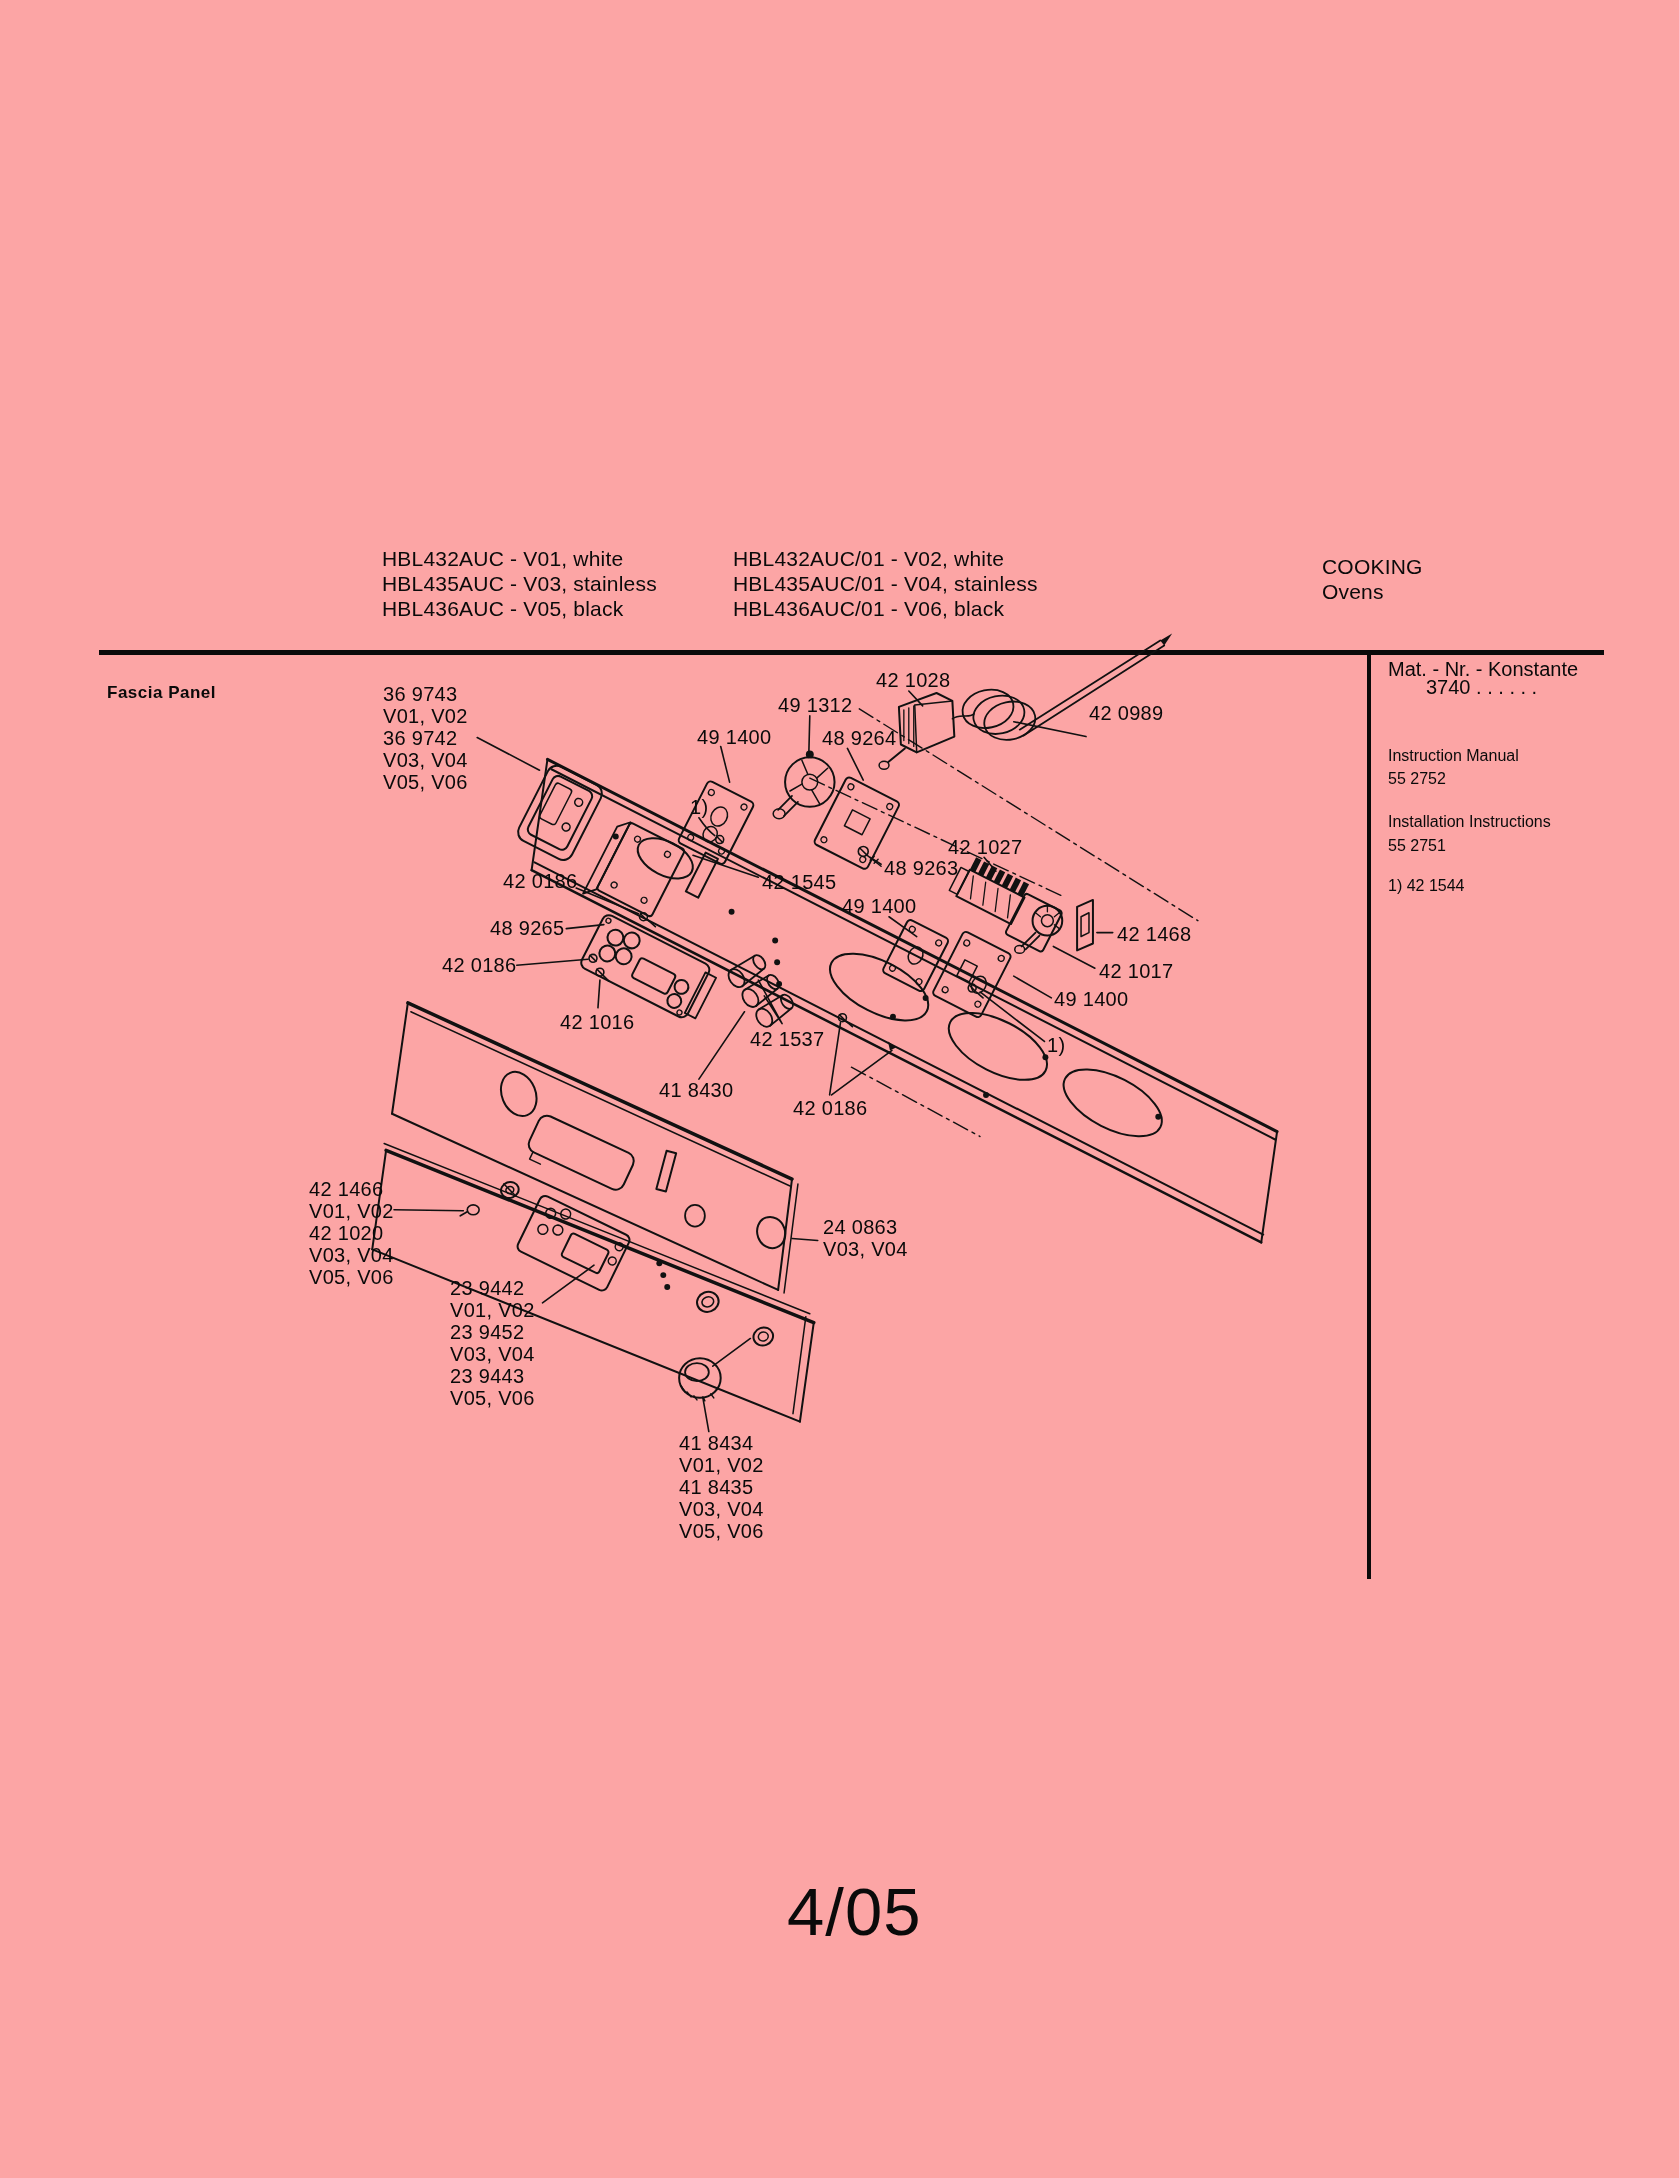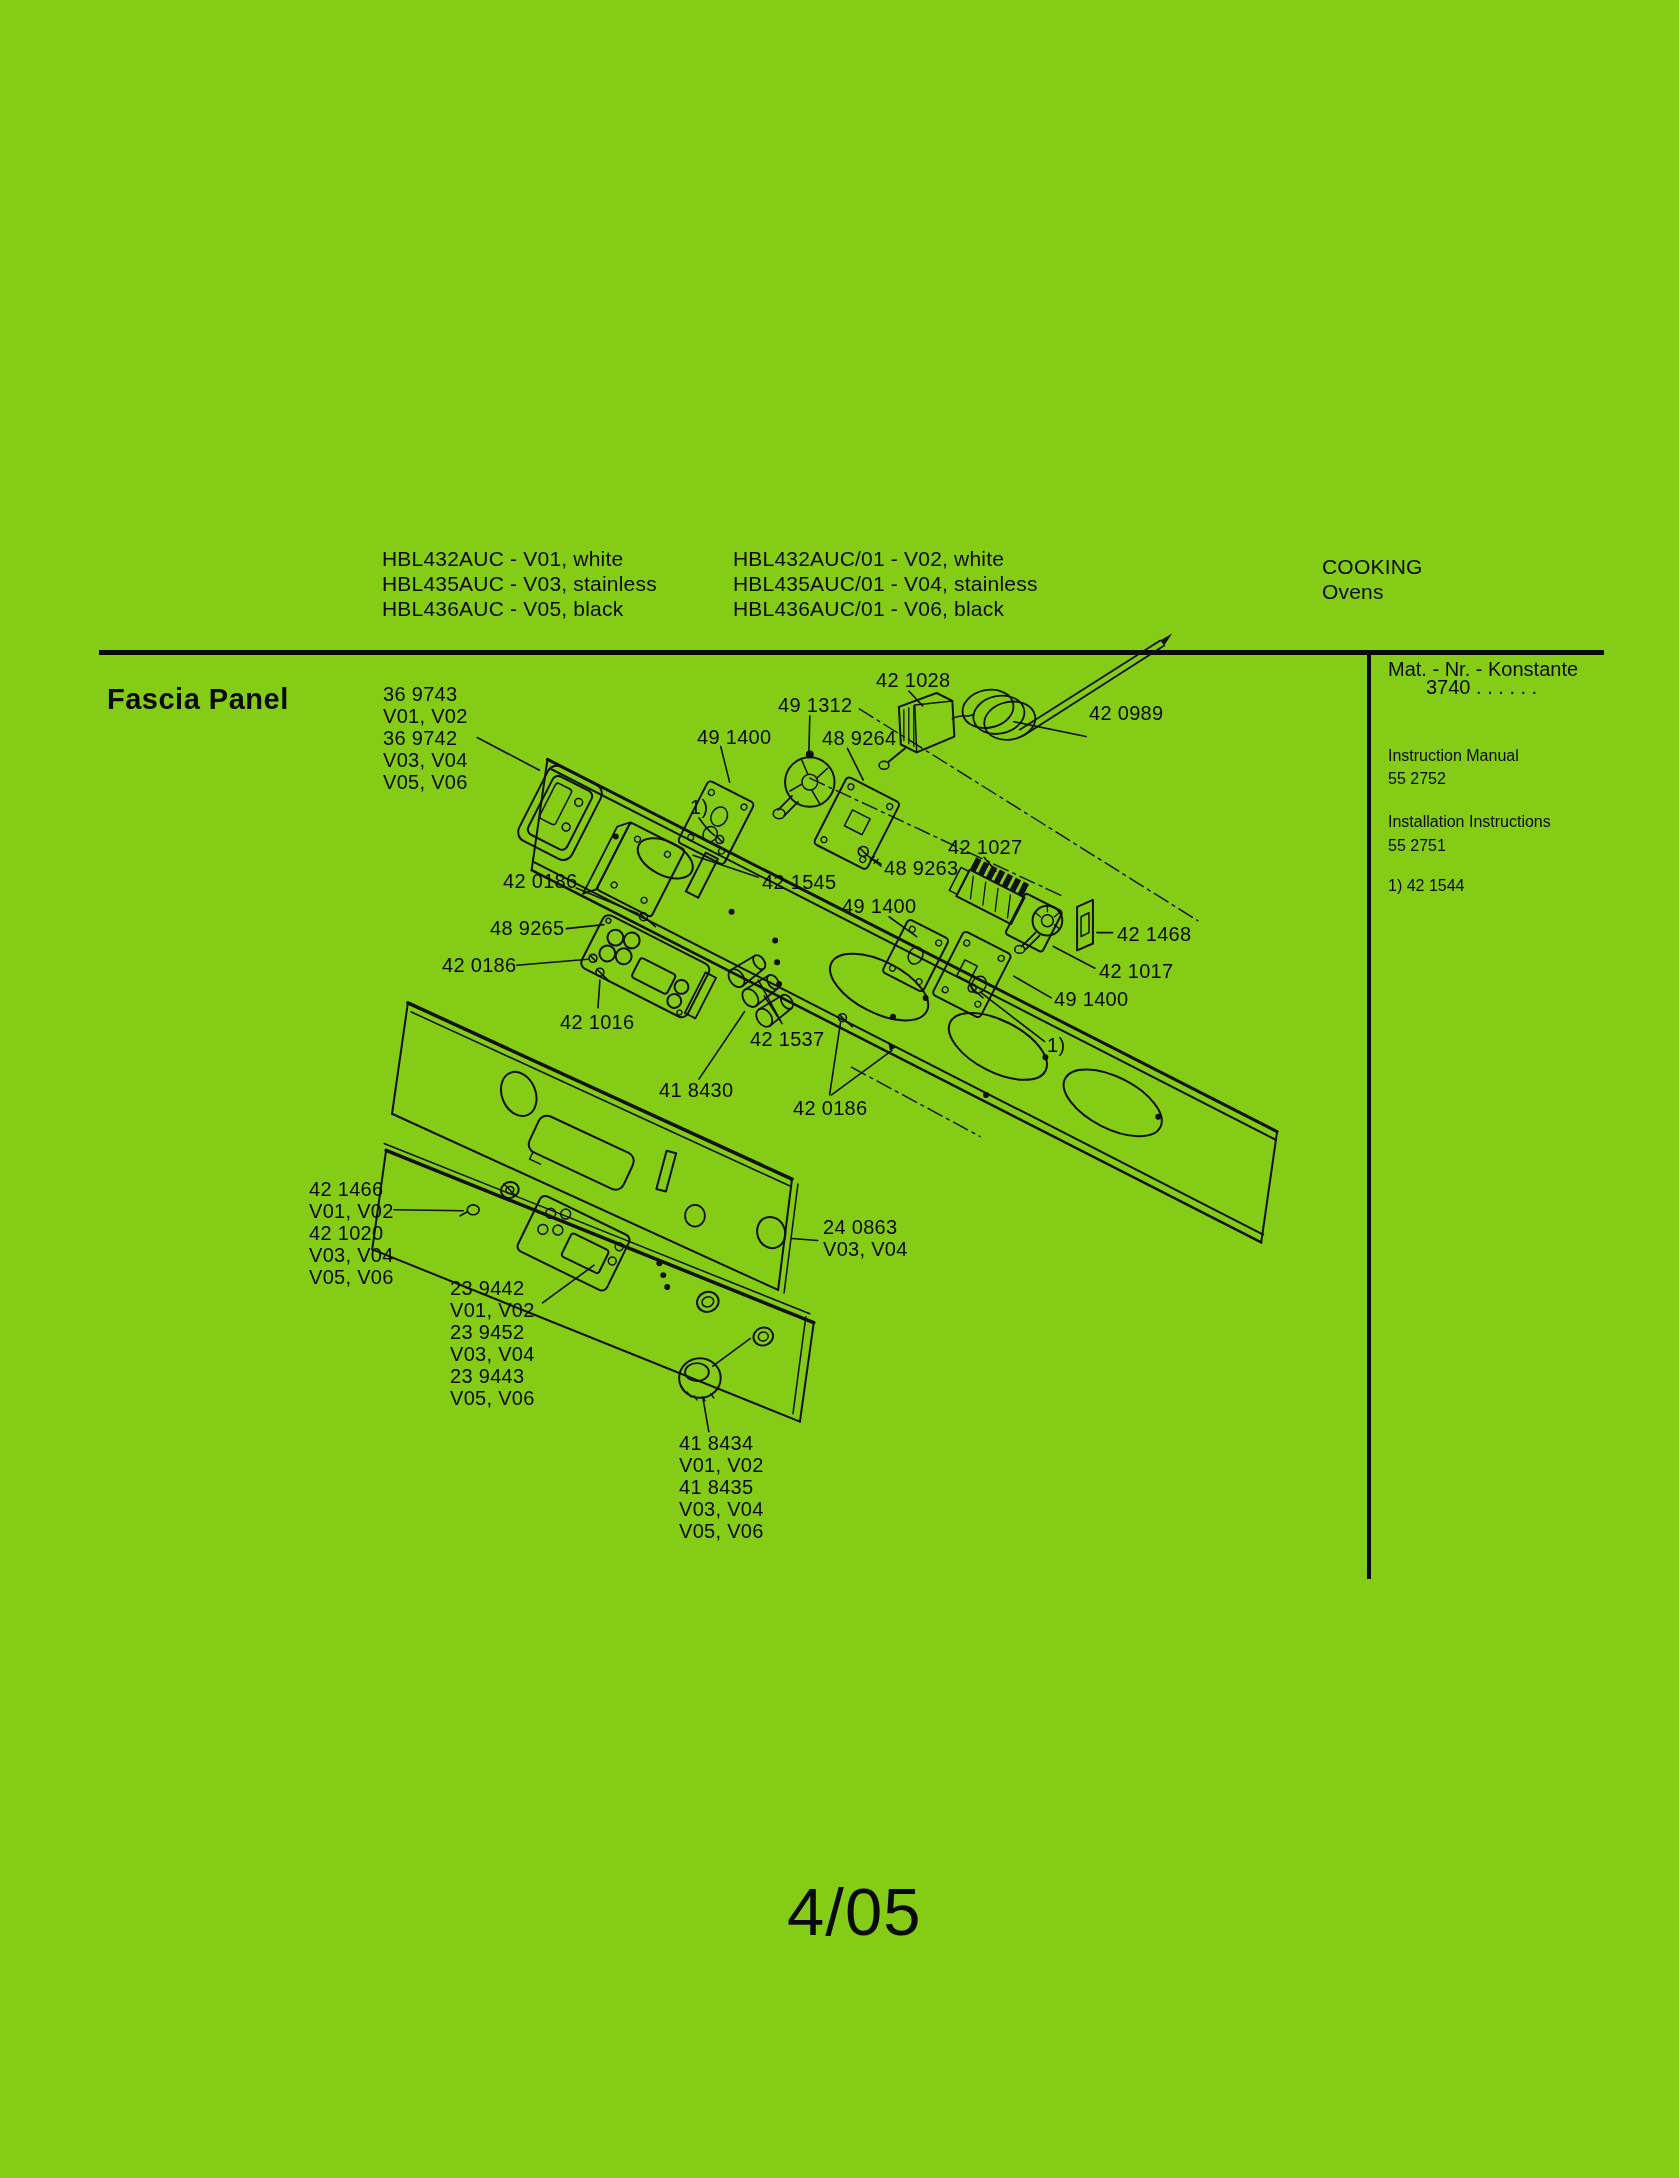--- a/index.html
+++ b/index.html
@@ -1,20 +1,20 @@
 <!DOCTYPE html>
 <html><head>
 <meta charset="utf-8">
 <style>
   html,body{margin:0;padding:0;background:#e8e8e8;}
-  .page{position:relative;width:1679px;height:2178px;background:#84cc16;color:#0a0a0a;
+  .page{position:relative;width:1679px;height:2178px;background:#fca5a5;color:#0a0a0a;
         font-family:"Liberation Sans", sans-serif;overflow:hidden;}
   .abs{position:absolute;}
   .hdr{font-size:21px;line-height:25px;white-space:pre-line;letter-spacing:0.2px;}
-  .section-title{font-size:29px;font-weight:bold;letter-spacing:0.5px;}
+  .section-title{font-size:17px;font-weight:bold;letter-spacing:0.5px;}
   .info{font-size:16px;line-height:23px;}
   .info-small{font-size:20px;line-height:17px;}
   .plabel{font-size:20px;line-height:22px;white-space:pre-line;letter-spacing:0.3px;}
   .page-code{font-size:67px;letter-spacing:1px;}
   .rule-h{position:absolute;left:99px;top:650px;width:1505px;height:5px;background:#0a0a0a;}
   .rule-v{position:absolute;left:1367px;top:650px;width:4px;height:929px;background:#0a0a0a;}
   svg.art{position:absolute;left:0;top:0;pointer-events:none;}
   svg.art *{vector-effect:non-scaling-stroke;}
 </style>
 </head>

